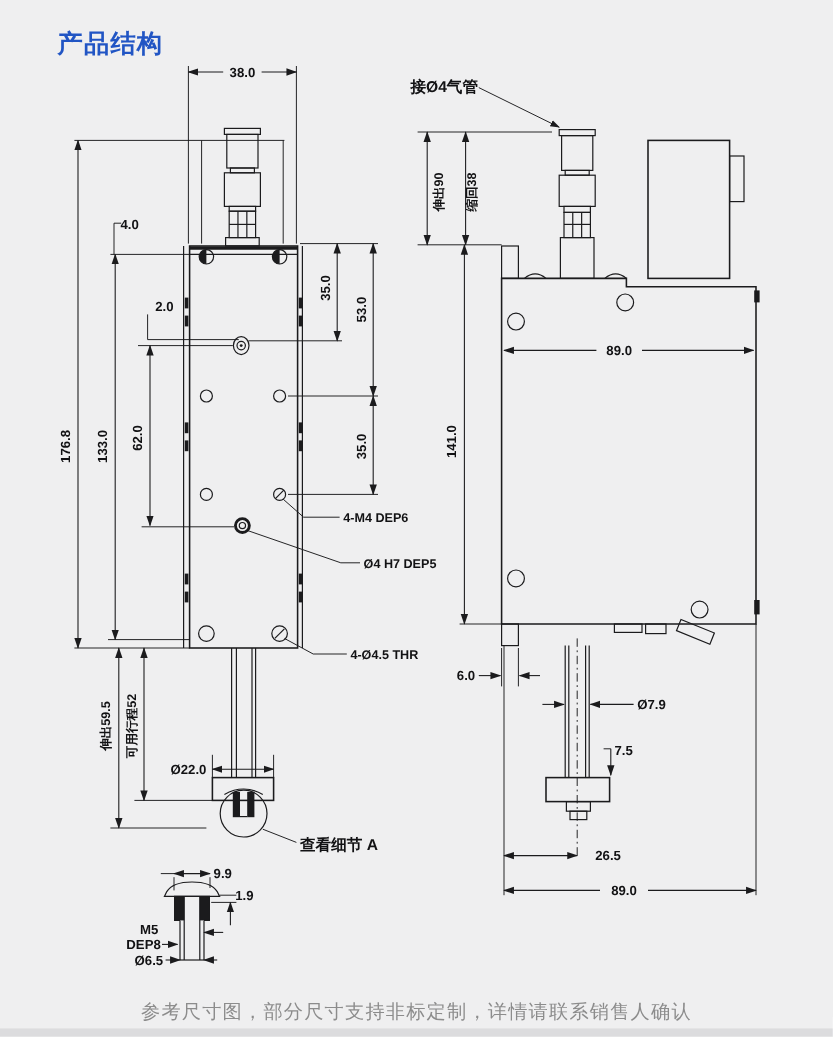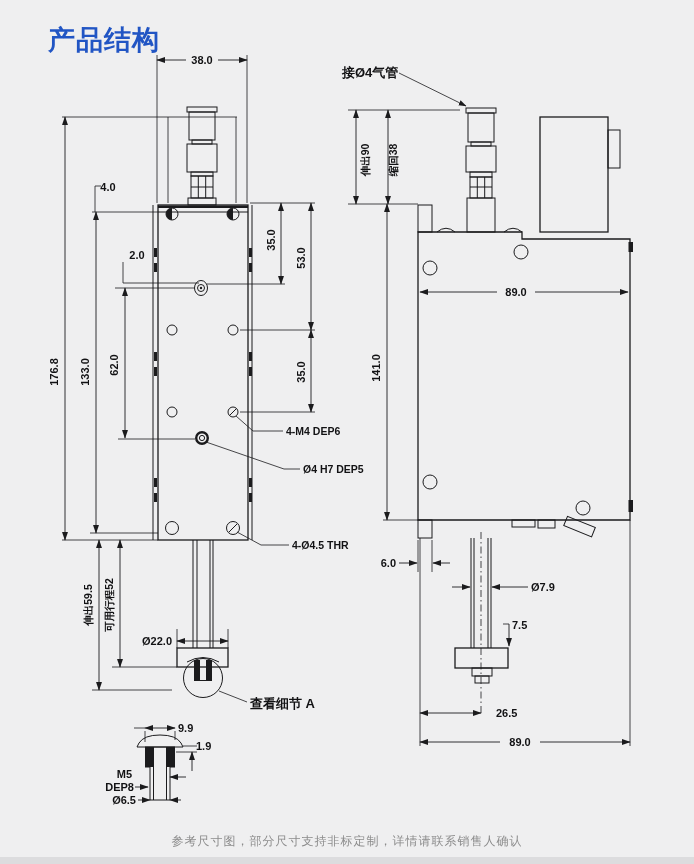--- a/index.html
+++ b/index.html
@@ -1,19 +1,19 @@
 <!DOCTYPE html>
 <html><head>
 <meta charset="utf-8">
 <style>
   html,body{margin:0;padding:0;}
   .page{position:relative;width:694px;height:864px;background:#efeff0;overflow:hidden;
         font-family:"Liberation Sans",sans-serif;}
-  .title{position:absolute;left:48px;top:22px;font-size:27px;font-weight:bold;color:#2155c4;letter-spacing:1px;}
-  .footer{position:absolute;left:0;top:833px;width:694px;text-align:center;font-size:12px;color:#8c8c8c;letter-spacing:1px;}
+  .title{position:absolute;left:48px;top:22px;font-size:21px;font-weight:bold;color:#2155c4;letter-spacing:1px;}
+  .footer{position:absolute;left:0;top:833px;width:694px;text-align:center;font-size:16px;color:#8c8c8c;letter-spacing:1px;}
   .bottom-strip{position:absolute;left:0;top:857px;width:694px;height:7px;background:#dcdcde;}
   svg{position:absolute;left:0;top:0;}
   .ol{fill:none;stroke:#1b1b1d;stroke-width:1.3;}
   .ol2{fill:none;stroke:#1b1b1d;stroke-width:1;}
   .thick{fill:none;stroke:#1b1b1d;stroke-width:2.6;}
   .dim{fill:none;stroke:#1b1b1d;stroke-width:0.9;}
   .ext{fill:none;stroke:#1b1b1d;stroke-width:0.8;}
   .dk{fill:#1b1b1d;stroke:none;}
   .cl{fill:none;stroke:#1b1b1d;stroke-width:0.8;stroke-dasharray:7 3 1.5 3;}
   .dt{font:bold 11px "Liberation Sans",sans-serif;fill:#121214;}

